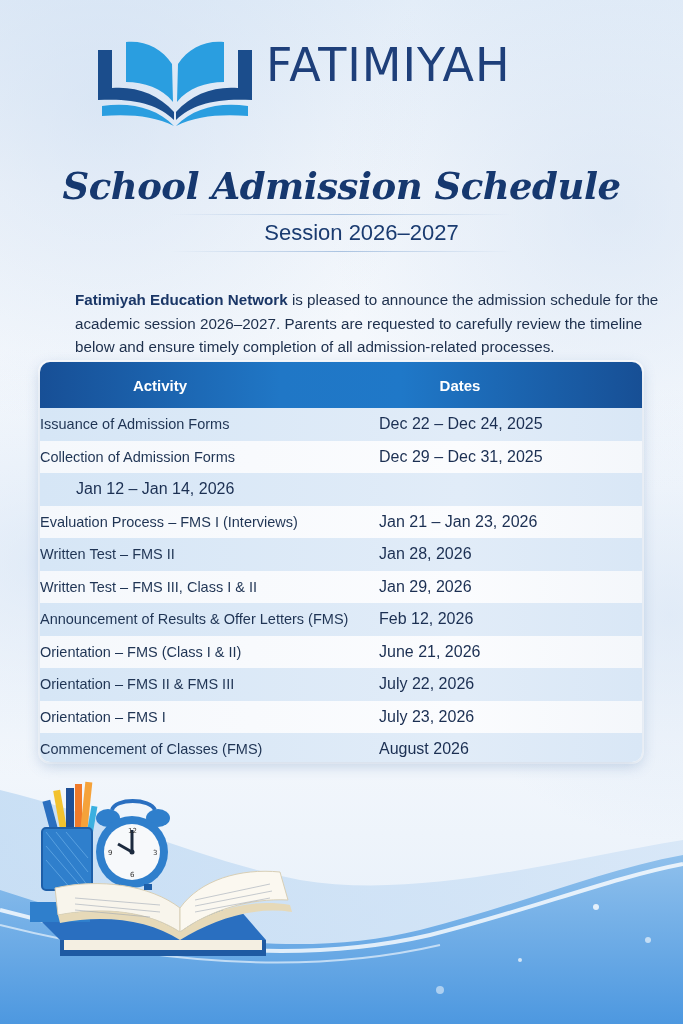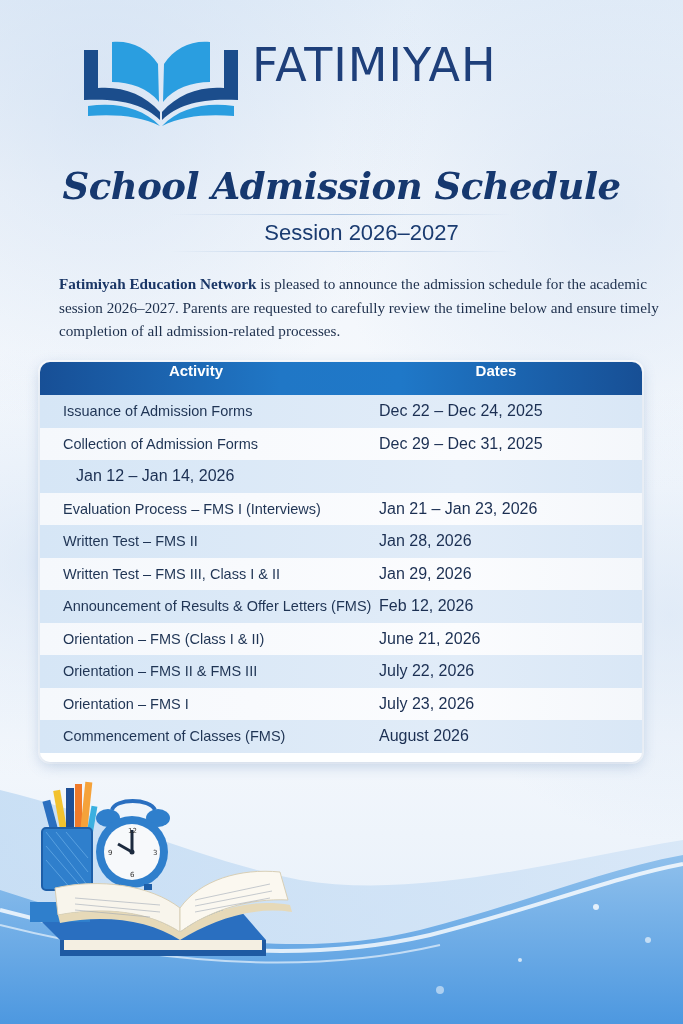--- a/index.html
+++ b/index.html
@@ -11,21 +11,21 @@
   .bg-pattern {
     position: absolute; inset: 0;
     background:
       radial-gradient(circle at 15% 10%, rgba(200,218,240,0.5) 0, rgba(200,218,240,0) 30%),
       radial-gradient(circle at 90% 20%, rgba(200,218,240,0.45) 0, rgba(200,218,240,0) 28%),
       radial-gradient(circle at 5% 55%, rgba(205,222,242,0.5) 0, rgba(205,222,242,0) 25%),
       radial-gradient(circle at 98% 60%, rgba(205,222,242,0.5) 0, rgba(205,222,242,0) 25%);
     pointer-events: none;
   }
   
-  .logo { position: absolute; left: 82px; top: 36px; width: 470px; height: 95px; }
+  .logo { position: absolute; left: 96px; top: 36px; width: 470px; height: 95px; }
   .logo-mark { position: absolute; left: 0; top: 0; width: 158px; height: 92px; }
   .brand-name {
     position: absolute; left: 170px; top: 6px;
     font-family: "DejaVu Sans", sans-serif; font-size: 46px; letter-spacing: 1px;
     color: #1e3f7a; font-weight: normal; line-height: 1;
   }
   .brand-sub {
     position: absolute; left: 172px; top: 60px;
     font-family: "DejaVu Sans", sans-serif; font-size: 27px;
     color: #1e3f7a; line-height: 1;
@@ -52,31 +52,31 @@
   }
   .intro b { color: #1a3666; }
   
   .table-card {
     position: absolute; left: 40px; top: 362px; width: 602px; height: 400px;
     background: rgba(255,255,255,0.92); border-radius: 10px;
     box-shadow: 0 4px 14px rgba(70,110,170,0.28), 0 0 0 2px #ffffff;
     overflow: hidden;
   }
   .thead {
-    height: 33px; display: flex; align-items: flex-start;
+    height: 46px; display: flex; align-items: center;
     background: linear-gradient(90deg, #174f96 0%, #2077c6 40%, #1f78c8 60%, #174f95 100%);
-    color: #fff; font-family: "Liberation Sans", sans-serif; font-weight: bold; font-size: 15px; padding-left: 36px;
+    color: #fff; font-family: "Liberation Sans", sans-serif; font-weight: bold; font-size: 15px;
   }
   .th-activity { width: 240px; text-align: center; }
   .th-dates { margin-left: 115px; width: 130px; text-align: center; }
   .trow { height: 32.5px; display: flex; align-items: center;
     font-family: "Liberation Sans", sans-serif; font-size: 14.5px; color: #1f3454; }
   .trow:nth-child(odd) { background: linear-gradient(90deg, #d6e6f6, #e1ecf8 70%, #d9e7f6); }
   .trow:nth-child(even) { background: linear-gradient(90deg, #f5f8fc, #fbfcfe 70%, #f4f7fb); }
-  .td-activity { padding-left: 23px; width: 303px; box-sizing: border-box; white-space: nowrap; }
+  .td-activity { width: 303px; box-sizing: border-box; white-space: nowrap; }
   .td-dates { font-size: 16px; color: #1b2f52; white-space: nowrap; margin-left: 36px; }
   
   .bottom-art { position: absolute; left: 0; top: 760px; width: 683px; height: 264px; }
 </style>
 </head>
 <body>
 
 <div class="bg-pattern"></div>
 
 <div class="logo">
@@ -92,21 +92,21 @@
     <path d="M152 70 C122 66 98 72 80 90 C100 80 124 78 152 80 Z" fill="#2a9ee0"></path>
   </svg>
   <div class="brand-name">FATIMIYAH</div>
 </div>
 
 <div class="title">School Admission Schedule</div>
 <div class="rule r1"></div>
 <div class="session">Session 2026–2027</div>
 <div class="rule r2"></div>
 
-<p class="intro" style="margin:0;font-family:Liberation Serif, serif;">
+<p class="intro" style="margin:16px;">
   <b>Fatimiyah Education Network</b><span> is pleased to announce the admission schedule for the academic session 2026–2027. Parents are requested to carefully review the timeline below and ensure timely completion of all admission-related processes.</span>
 </p>
 
 <div class="table-card">
   <div class="thead">
     <div class="th-activity">Activity</div>
     <div class="th-dates">Dates</div>
   </div>
   <div id="tbody">
       <div class="trow">

